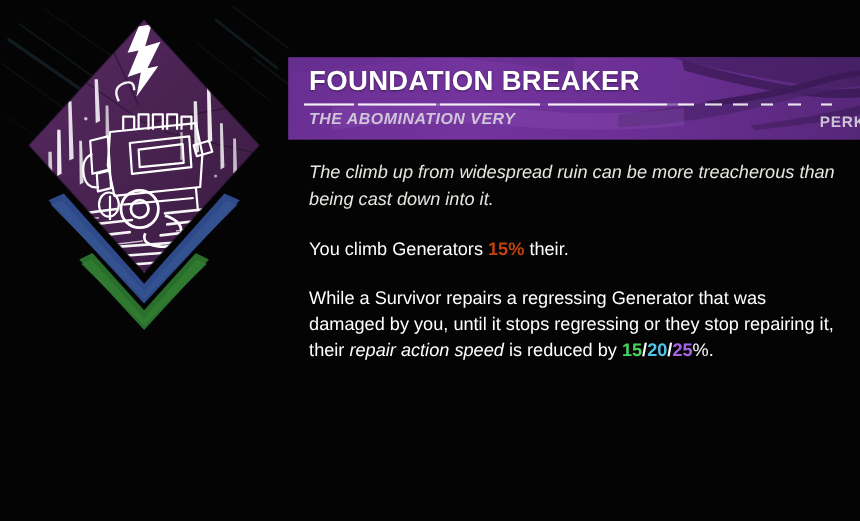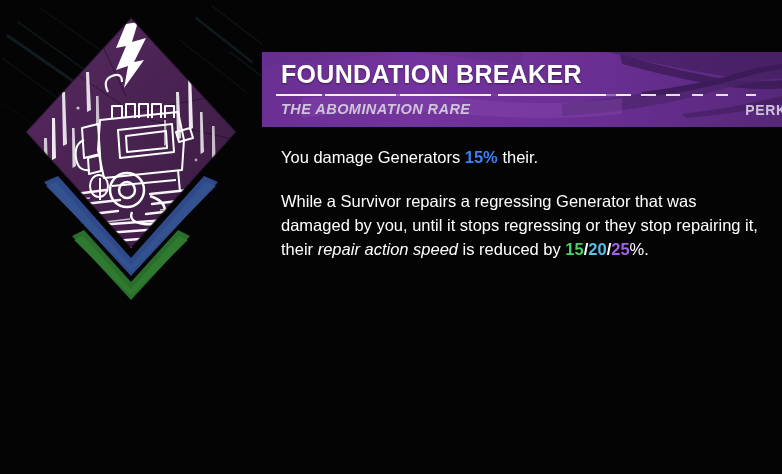--- a/index.html
+++ b/index.html
@@ -157,21 +157,21 @@
   .para.quote {
     font-style: italic;
     font-weight: bold;
     font-size: 15px;
     line-height: 22px;
     color: #efe9dc;
     margin-bottom: 0;
   }
   em.inline-em { font-style: italic; }
   b.val { font-weight: bold; }
-  .v-yellow { color: #3b82f6; }
+  .v-yellow { color: #c2410c; }
   .v-green  { color: #45d45e; }
   .v-blue   { color: #52c2e8; text-align: center; }
   .v-purple { color: #a763e8; }
   .sep { color: #ffffff; font-weight: bold; }
 </style>
 </head>
 <body>
 
 <div id="stage">
 
@@ -332,27 +332,28 @@
           <path d="M150 0 q60 6 110 14 l0 -14 z" fill="#522878" opacity=".45"></path>
           <path d="M0 0 l130 0 q-50 8 -130 14 z" fill="#5a2d83" opacity=".35"></path>
         </g>
         <g opacity=".30" fill="#8e52bb">
           <path d="M40 46 q90 -8 180 2 q70 7 140 -2 l0 16 q-80 8 -160 0 q-84 -8 -160 4 z"></path>
         </g>
       </svg>
 
       <div class="perk-title">FOUNDATION BREAKER</div>
       <div class="title-divider"></div>
-      <div class="perk-owner">THE ABOMINATION RARE</div>
+      <div class="perk-owner">THE ABOMINATION VERY</div>
       <div class="perk-rarity">PERK RARE</div>
     </div>
 
     <div id="body-text">
 
-
-      <p class="para effect effect-main"><span>You damage Generators </span><b class="val v-yellow">15%</b><span> their.</span></p>
+      <p class="para flavor-top">The climb up from widespread ruin can be more treacherous than being cast down into it.</p>
+
+      <p class="para effect effect-main"><span>You climb Generators </span><b class="val v-yellow">15%</b><span> their.</span></p>
 
       <p class="para effect effect-main"><span>While a Survivor repairs a regressing Generator that was damaged by you, until it stops regressing or they stop repairing it, their </span><em class="inline-em">repair action speed</em><span> is reduced by </span><b class="val v-green">15</b><b class="sep">/</b><b class="val v-blue">20</b><b class="sep">/</b><b class="val v-purple">25</b><span>%.</span></p>
 
 
     </div>
   </div>
 </div>
 
 </body></html>

